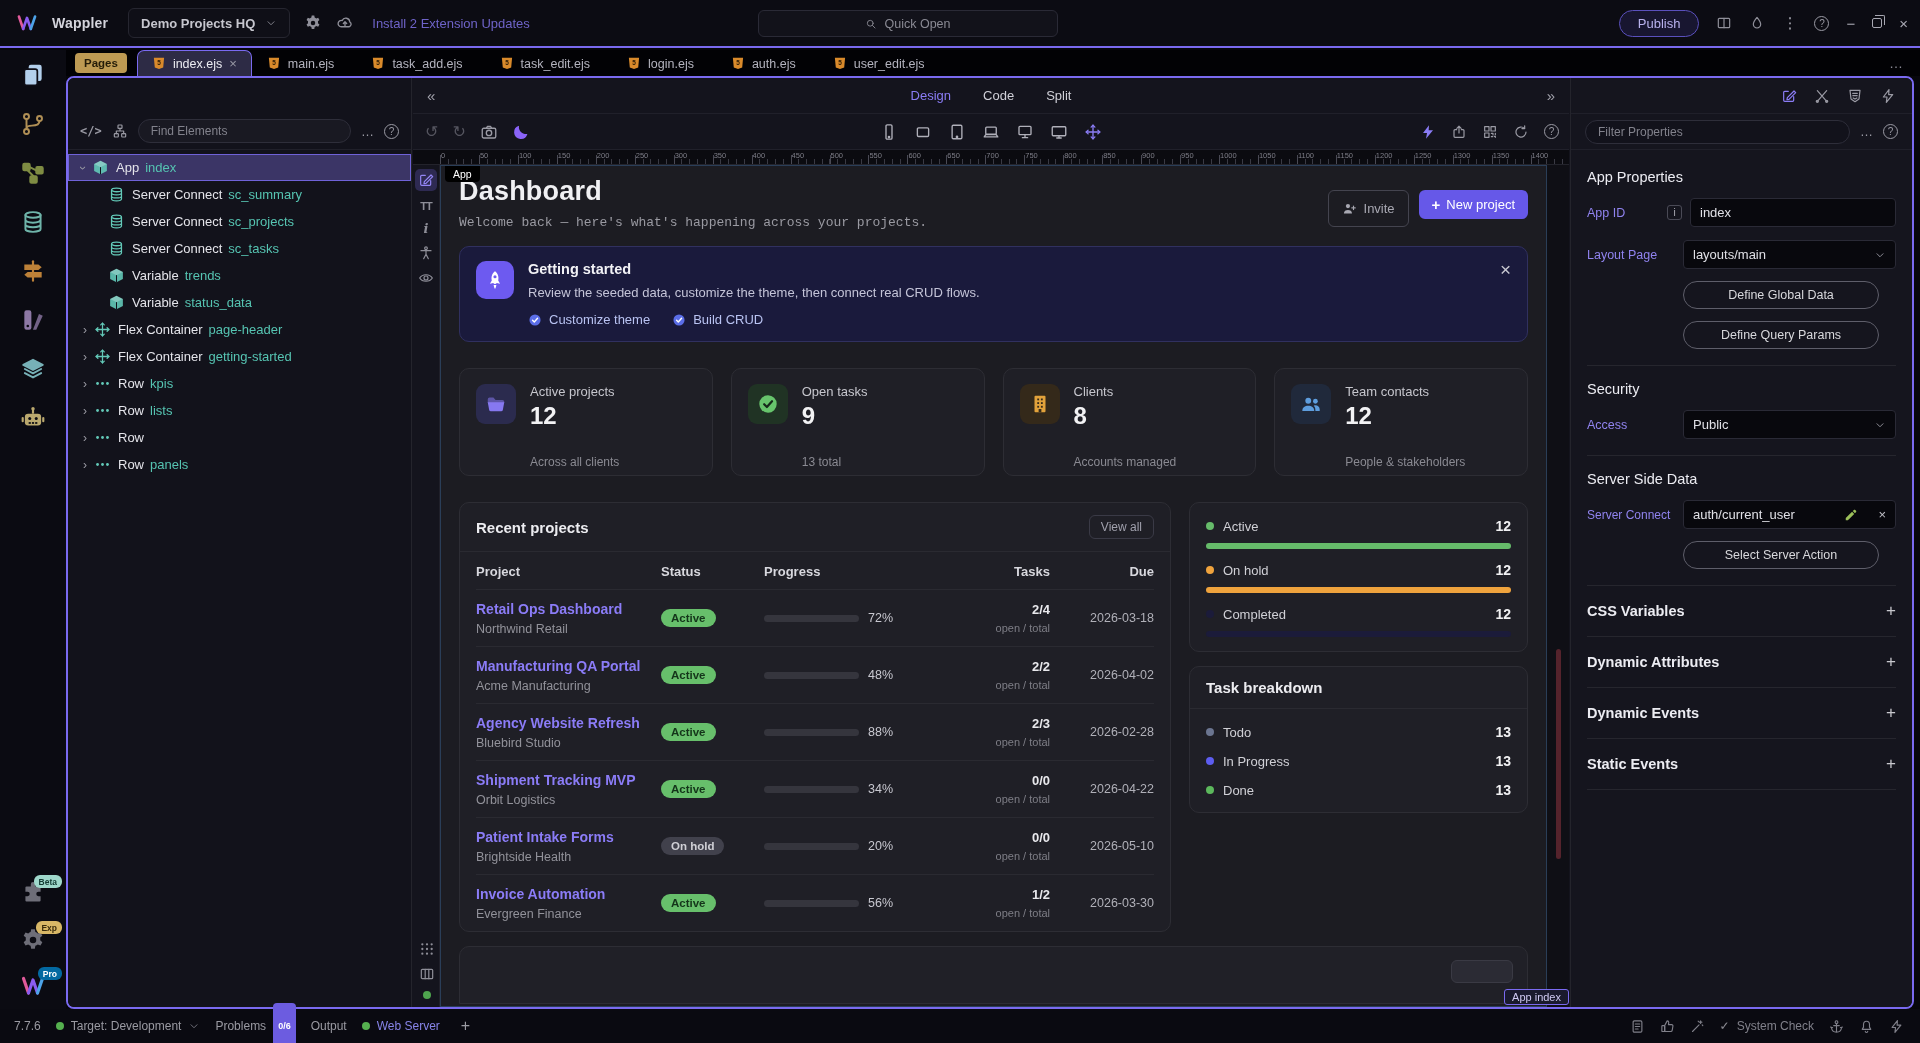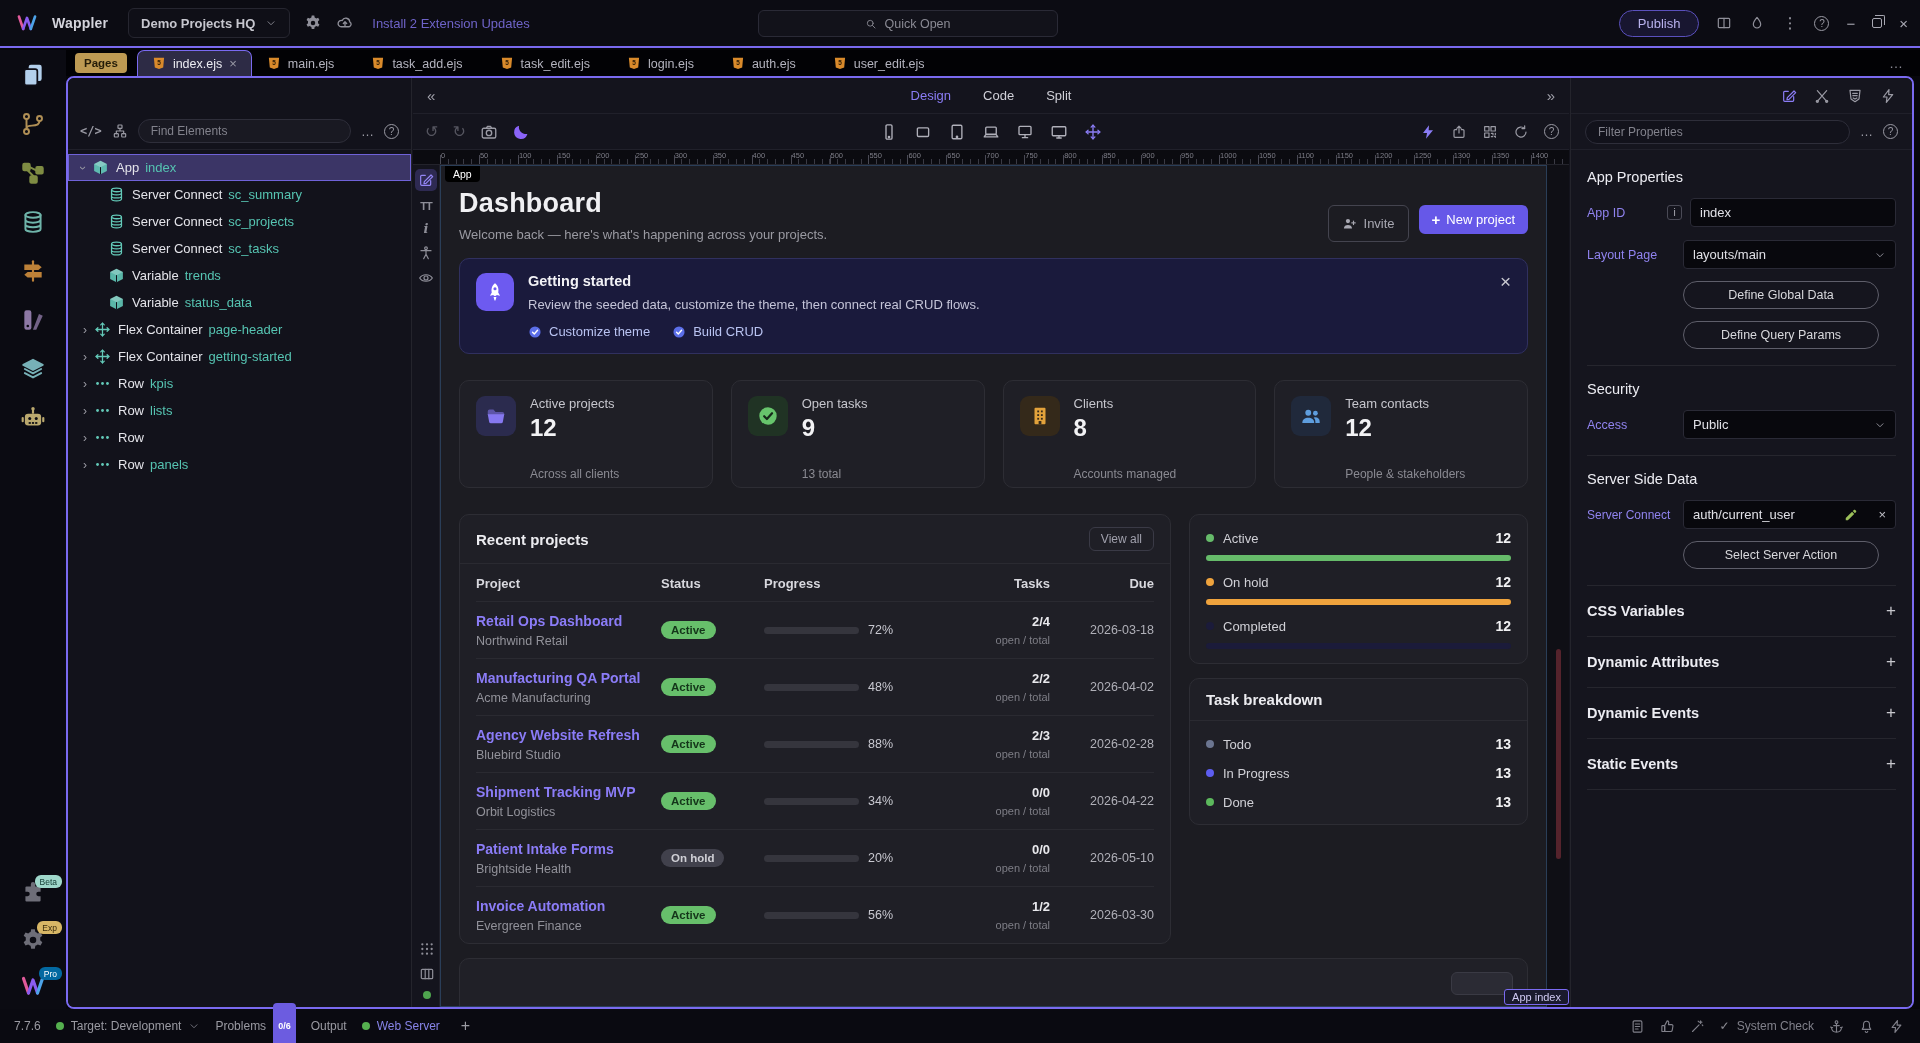--- a/index.html
+++ b/index.html
@@ -42,21 +42,21 @@
   .fclose{color:#9a9aa6;font-size:13px;}
   .tabs-more{position:absolute;right:16px;bottom:5px;color:#8a8a94;font-size:14px;letter-spacing:1px;}
 
   
   #leftrail{position:absolute;left:0;top:50px;width:66px;bottom:34px;background:#0b0b12;}
   .rail-items{display:flex;flex-direction:column;align-items:center;padding-top:12px;gap:21px;}
   .rail-btn{position:relative;width:34px;height:28px;background:none;border:none;padding:0;cursor:default;}
   .rail-btn .ic{width:26px;height:26px;}
   .rail-btn.active{filter:brightness(1.25);}
   .rail-bottom{position:absolute;bottom:8px;left:0;width:66px;display:flex;flex-direction:column;align-items:center;gap:18px;}
-  .rail-badge{position:absolute;top:-6px;right:-12px;font-size:8.5px;font-weight:normal;padding:1.5px 5px;border-radius:6px;}
+  .rail-badge{position:absolute;top:-6px;right:-12px;font-size:8.5px;font-weight:bold;padding:1.5px 5px;border-radius:6px;}
 
   
   #frame{position:absolute;left:66px;top:76px;right:6px;bottom:34px;border:2px solid #7a6af0;border-radius:8px;
     background:#14141d;overflow:hidden;}
   .treecol{position:absolute;left:0;top:0;bottom:0;width:344px;border-right:1px solid #24242c;background:#12121b;}
   .canvascol{position:absolute;left:345px;top:0;bottom:0;width:1156px;}
   .rightcol{position:absolute;left:1502px;top:0;bottom:0;right:0;border-left:1px solid #24242c;background:#15151e;}
 
   
   .tree-head{height:72px;border-bottom:1px solid #20202a;display:flex;align-items:flex-end;}
@@ -111,23 +111,23 @@
   .page{position:absolute;left:27px;right:22px;top:0;bottom:0;background:#1c1c22;
     border:1px solid rgba(80,150,230,.28);overflow:hidden;}
   .page-inner{padding:10px 18px 0;}
   .app-tag{position:absolute;left:4px;top:0;background:#000;color:#fff;font-size:10.5px;padding:2px 8px;
     border-radius:0 0 4px 4px;z-index:5;}
   .sel-badge{position:absolute;right:0;bottom:2px;background:#1a1a2e;border:1px solid #7a6af0;color:#cfc9f2;
     font-size:11px;padding:1px 7px;border-radius:3px;z-index:5;}
   .canvas-scrollbar{position:absolute;right:8px;top:484px;width:5px;height:210px;background:#55232c;border-radius:3px;}
 
   
-  .page-head{display:flex;justify-content:space-between;align-items:flex-end;margin-top:12px;}
+  .page-head{display:flex;justify-content:space-between;align-items:center;margin-top:0;}
   .page-title{font-size:27px;font-weight:bold;color:#f0f0f3;letter-spacing:.2px;}
-  .page-sub{font-size:13px;color:#9a9aa2;margin-top:8px;}
+  .page-sub{font-size:13px;color:#9a9aa2;margin-top:8px;font-family:Liberation Mono, monospace;}
   .head-btns{display:flex;gap:10px;margin-top:10px;}
   .invite-btn{display:flex;align-items:center;gap:7px;height:37px;padding:0 13px;border:1px solid #44444f;
     border-radius:6px;background:transparent;color:#a8a8b2;font-size:13px;font-family:inherit;}
   .newproj-btn{display:flex;align-items:center;gap:6px;height:29px;padding:0 13px;border:none;border-radius:6px;
     background:#6658e8;color:#fff;font-size:13px;font-family:inherit;}
   .plus-glyph{font-size:15px;font-weight:bold;}
   .banner{margin-top:16px;background:#1a1a3c;border:1px solid #30305f;border-radius:10px;padding:14px 16px;position:relative;}
   .banner-flex{display:flex;gap:14px;}
   .rocket-tile{width:38px;height:38px;border-radius:10px;background:#6d5af0;color:#fff;display:flex;
     align-items:center;justify-content:center;}

